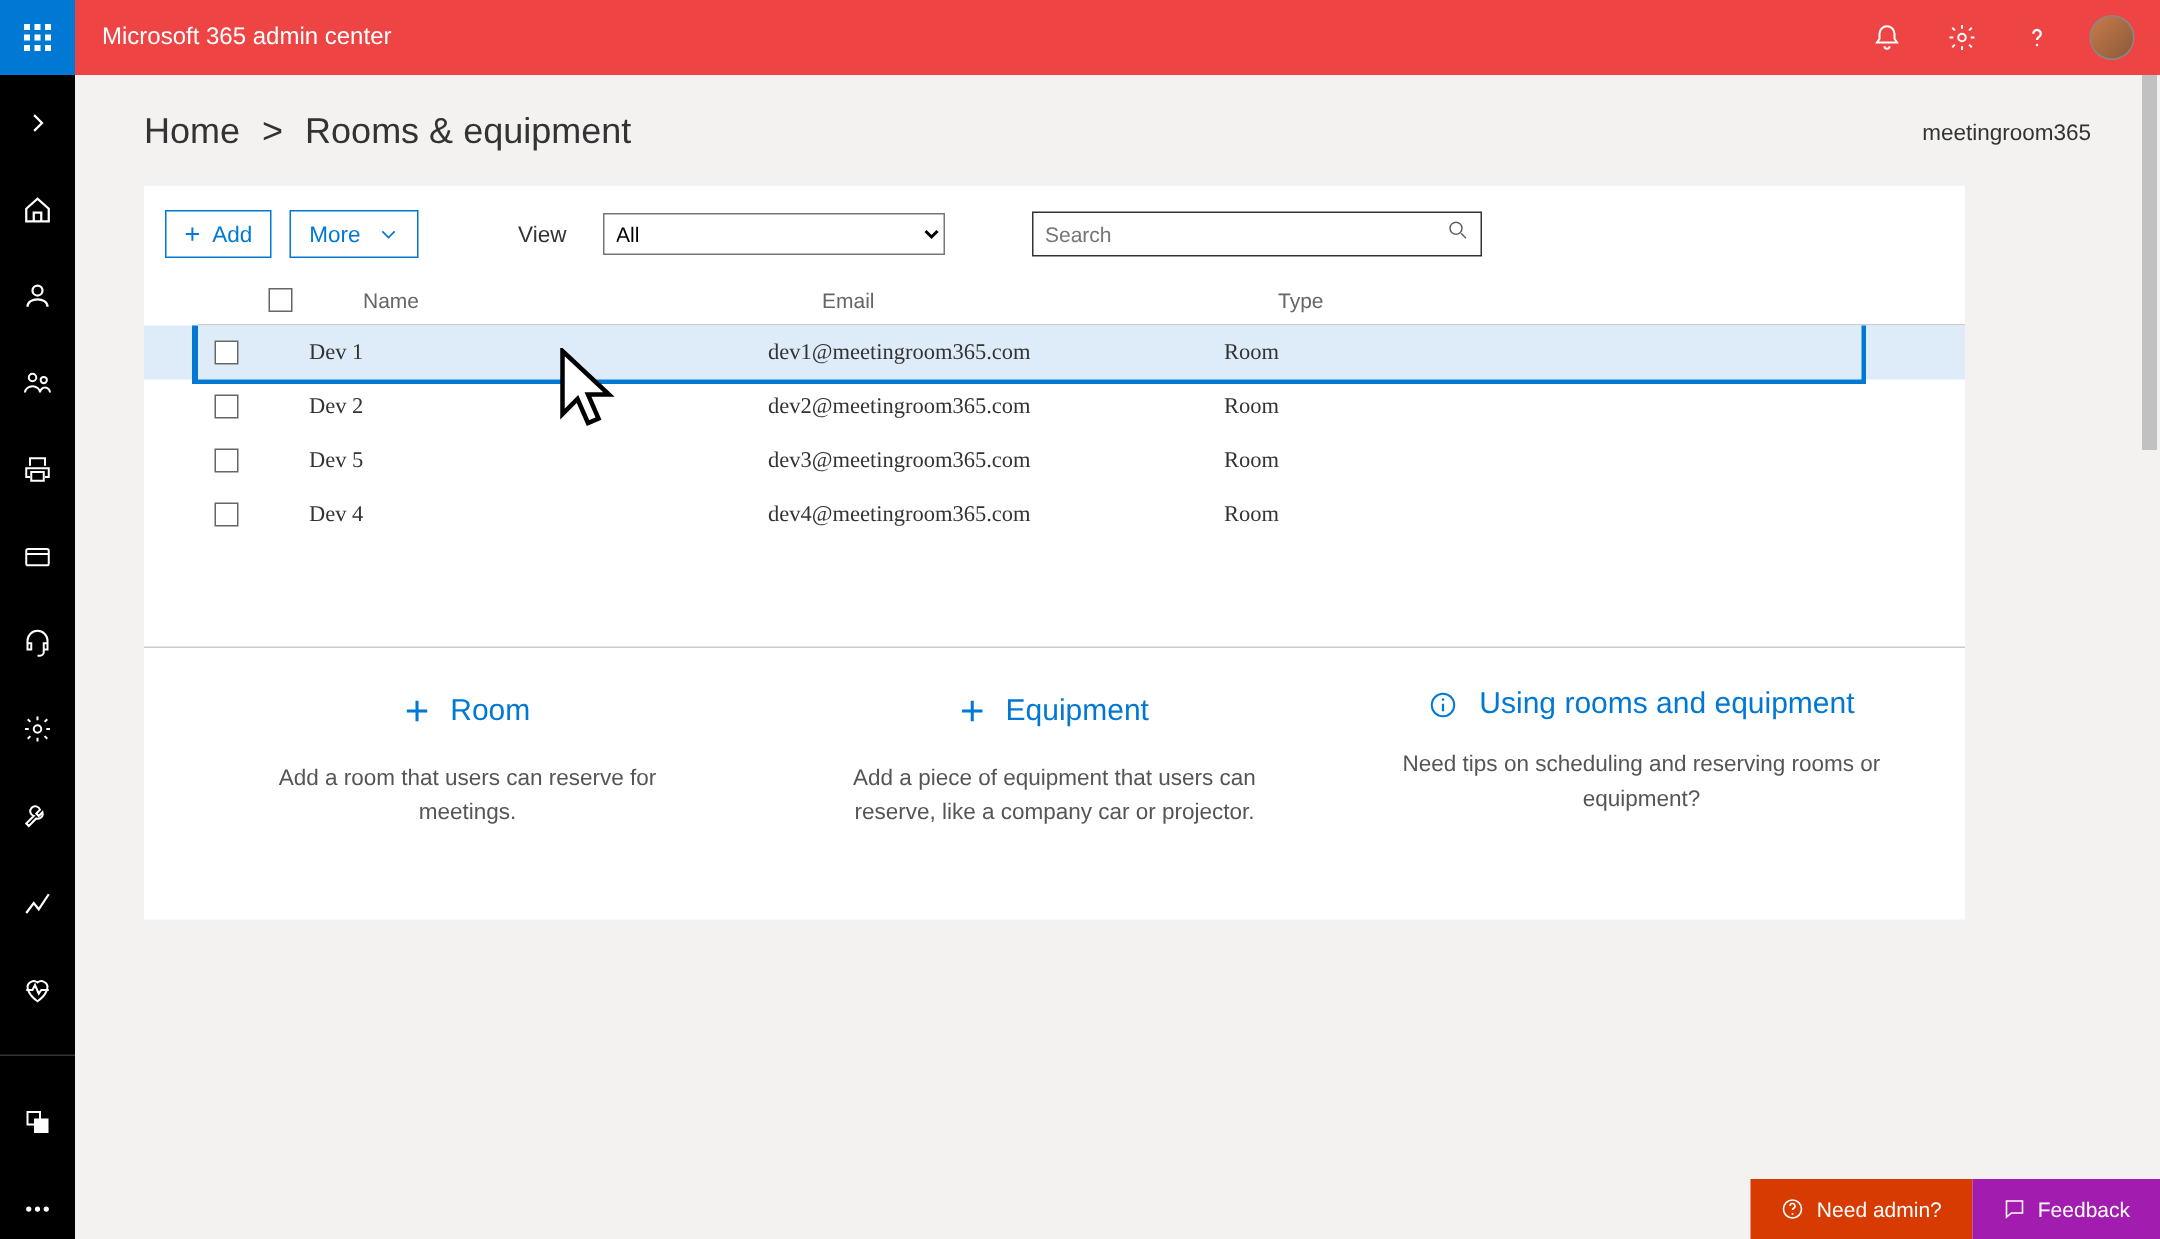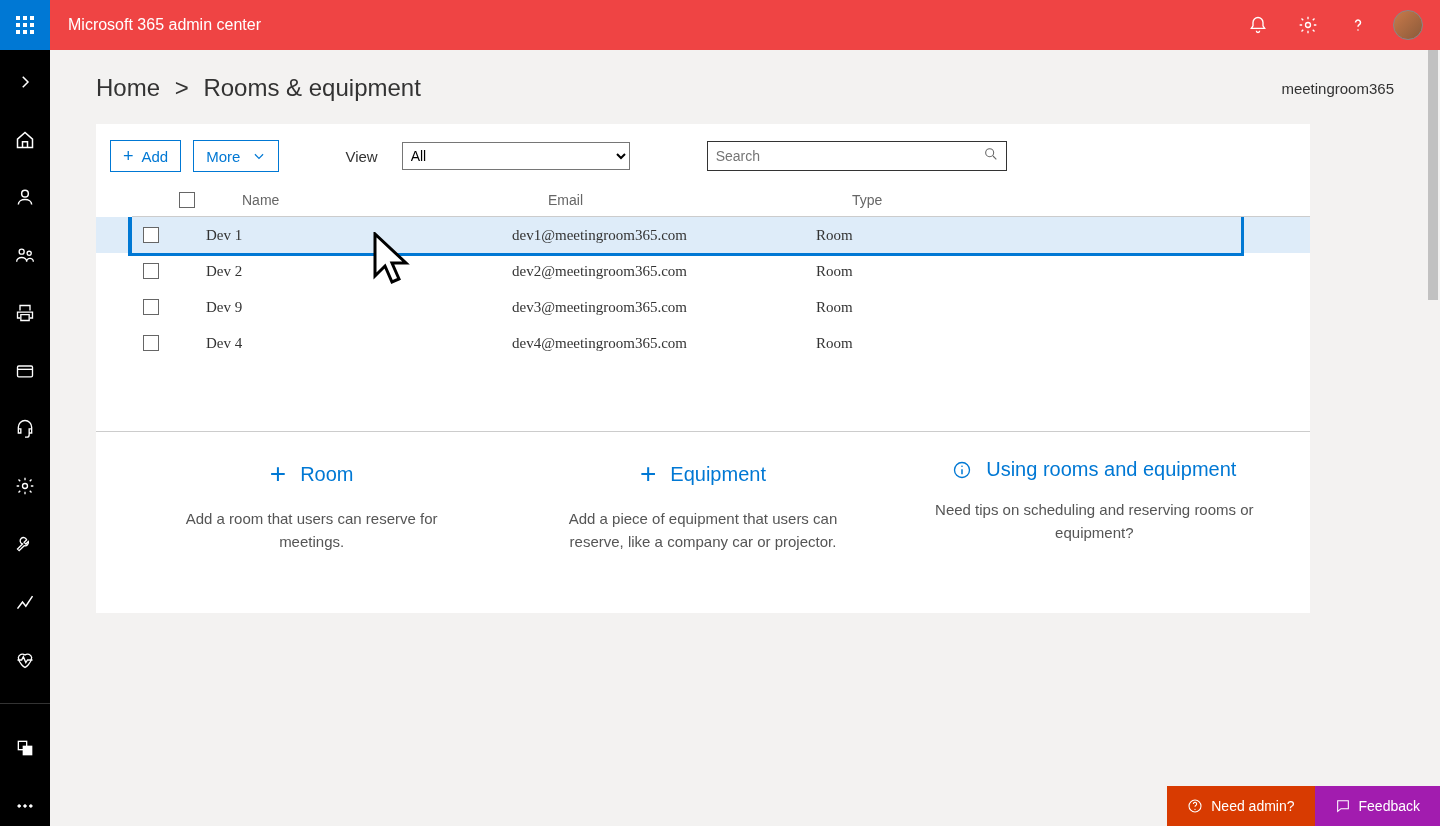--- a/index.html
+++ b/index.html
@@ -27,21 +27,21 @@
   .tenant { font-size: 15px; color:#333;}
   
   .panel { background: #ffffff; margin: 0 130px 0 46px; padding-top: 8px;}
   .toolbar { display:flex; align-items:center; padding: 8px 14px 12px 14px; gap: 12px;}
   .btn { display:inline-flex; align-items:center; gap:8px; border:1px solid #0078d4; color:#0078d4; background:#fff; height:32px; padding:0 12px; font-size:15px; cursor:pointer;}
   .btn .plus{font-size:18px; line-height:1;}
   .btn.chev svg{margin-left:4px;}
   .toolbar-label{ margin-left: 54px; font-size:15px; color:#333;}
   .select-wrap{margin-left:12px;}
   .select-wrap select{height:28px;width:228px;font-size:14px;border:1px solid #767676;background:#fff;padding:0 4px;}
-  .search-wrap{ margin-left: 65px; position:relative; }
+  .search-wrap{ margin-left: 46px; position:relative; }
   .search-wrap input{height:30px;width:300px;font-size:14px;border:1px solid #333;padding:4px 32px 4px 8px;}
   .search-icon{position:absolute;right:8px;top:50%;transform:translateY(-50%);}
   
   .table{margin:0 0 0 0;}
   .thead{display:flex;align-items:center;border-bottom:1px solid #ccc;padding:8px 0;margin-left:36px;}
   .col-check{width:110px;display:flex;justify-content:center;}
   .chk{width:16px;height:16px;border:1px solid #666;background:#fff;cursor:pointer;}
   .col-name{width:306px;font-size:14px;color:#666;}
   .col-email{width:304px;font-size:14px;color:#666;}
   .col-type{flex:1;font-size:14px;color:#666;}
@@ -246,21 +246,21 @@
               <div class="chk"></div>
             </div>
             <div class="col-name">Dev 2</div>
             <div class="col-email">dev2@meetingroom365.com</div>
             <div class="col-type">Room</div>
           </div>
           <div class="trow">
             <div class="col-check">
               <div class="chk"></div>
             </div>
-            <div class="col-name">Dev 9</div>
+            <div class="col-name">Dev 5</div>
             <div class="col-email">dev3@meetingroom365.com</div>
             <div class="col-type">Room</div>
           </div>
           <div class="trow">
             <div class="col-check">
               <div class="chk"></div>
             </div>
             <div class="col-name">Dev 4</div>
             <div class="col-email">dev4@meetingroom365.com</div>
             <div class="col-type">Room</div>

